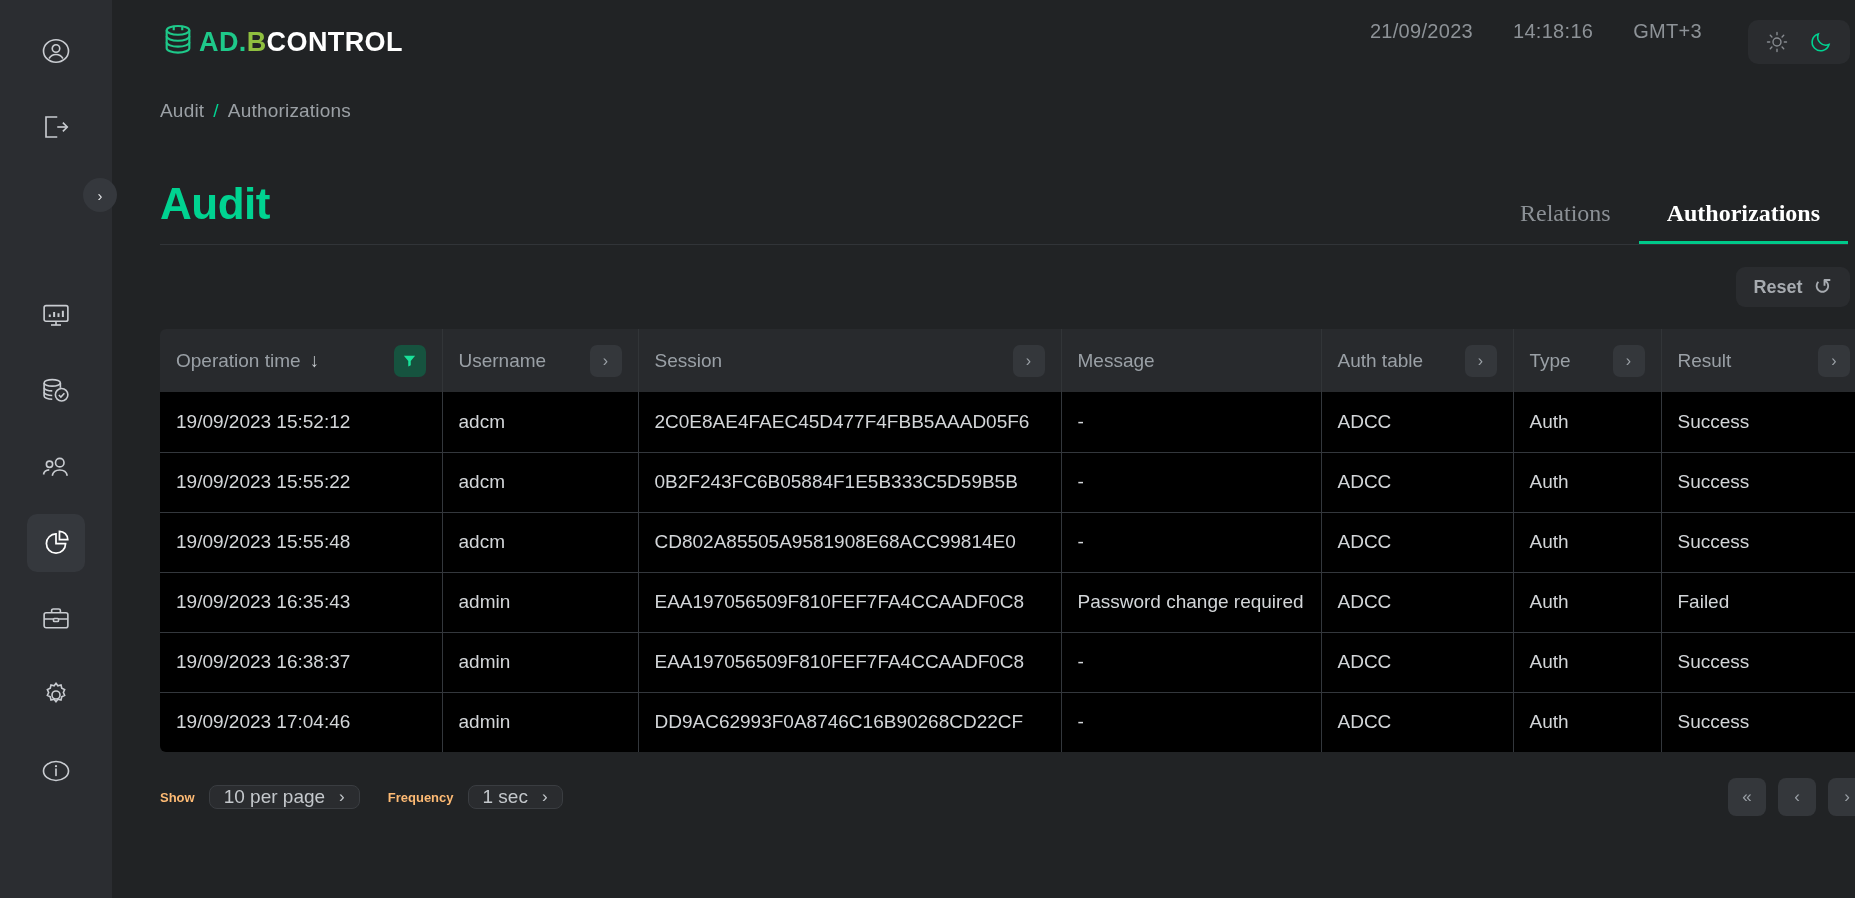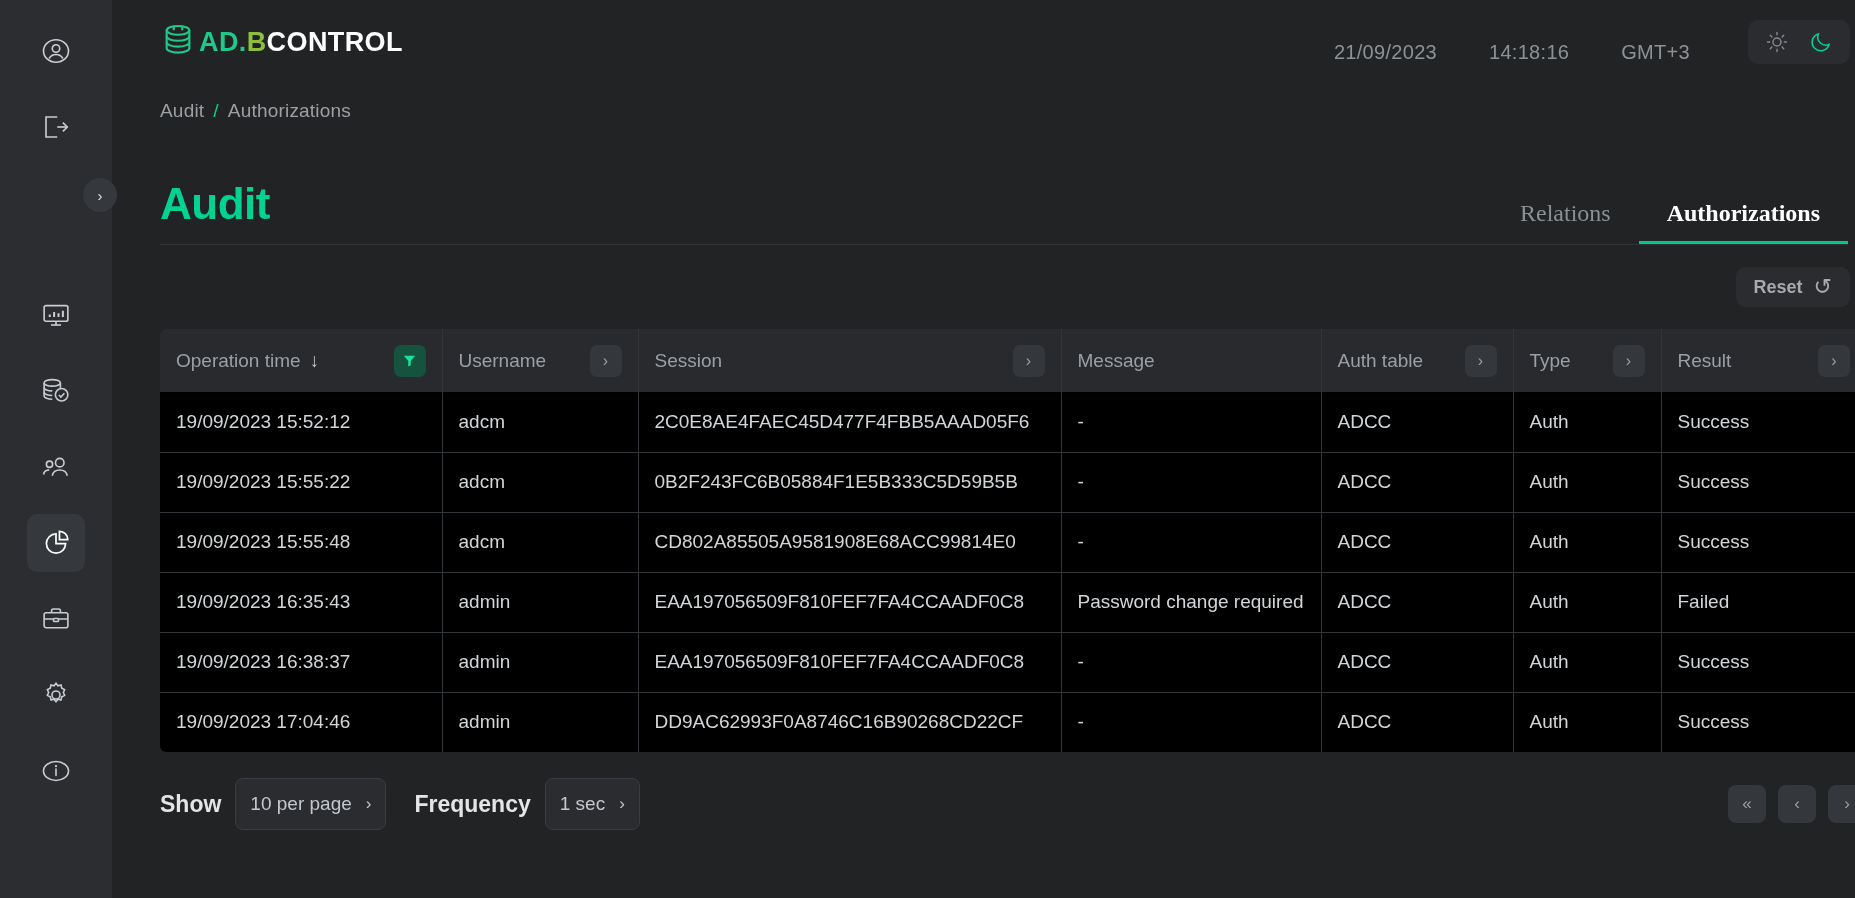--- a/index.html
+++ b/index.html
@@ -44,21 +44,21 @@
   .topbar {
     height: 84px; display: flex; align-items: center;
     padding: 0 46px 0 48px;
   }
   .logo { display: flex; align-items: center; gap: 3px; }
   .logo-text { font-size: 27px; font-weight: bold; letter-spacing: .4px; }
   .logo-ad { color: #1ec98a; }
   .logo-b  { color: #8fbf3f; }
   .logo-ctl{ color: #ffffff; }
 
-  .top-right { margin-left: auto; display: flex; align-items: flex-end; gap: 52px; }
+  .top-right { margin-left: auto; display: flex; align-items: flex-start; gap: 40px; }
   .top-meta { color: #8d9297; font-size: 20px; letter-spacing: .3px; }
   .theme-toggle {
     display: flex; align-items: center; gap: 18px;
     background: #2a2c2f; border-radius: 10px;
     padding: 9px 16px; margin-left: 6px;
   }
   .theme-ic { width: 26px; height: 26px; display: flex; align-items: center; justify-content: center; }
   .theme-ic.sun { color: #878b90; }
   .theme-ic.moon { color: #00d391; }
 
@@ -131,24 +131,24 @@
   tbody td:last-child { border-right: none; }
   tbody tr:last-child td { border-bottom: none; }
   tbody tr:last-child td:first-child { border-bottom-left-radius: 6px; }
   tbody tr:last-child td:last-child { border-bottom-right-radius: 6px; }
 
   
   .footer {
     display: flex; align-items: center;
     margin: 26px 30px 0 48px; width: 1706px;
   }
-  .foot-label { color: #e5e5e5; font-size: 23px; font-weight: bold; margin-right: 14px; }
+  .foot-label { color: #fdba74; font-size: 13px; font-weight: bold; margin-right: 14px; }
   .select {
     background: #2a2c2f; border: 1px solid #3a3d41; border-radius: 8px;
-    height: 52px; padding: 0 14px; display: flex; align-items: center; gap: 14px;
+    height: 24px; padding: 0 14px; display: flex; align-items: center; gap: 14px;
     color: #c4c8cc; font-size: 19px; margin-right: 28px;
   }
   .select .chev { color: #c4c8cc; font-size: 17px; }
   .pager { margin-left: auto; display: flex; gap: 12px; }
   .pg-btn {
     width: 38px; height: 38px; border-radius: 8px; background: #34373b;
     color: #9aa0a6; display: flex; align-items: center; justify-content: center;
     font-size: 17px;
   }
 </style>

